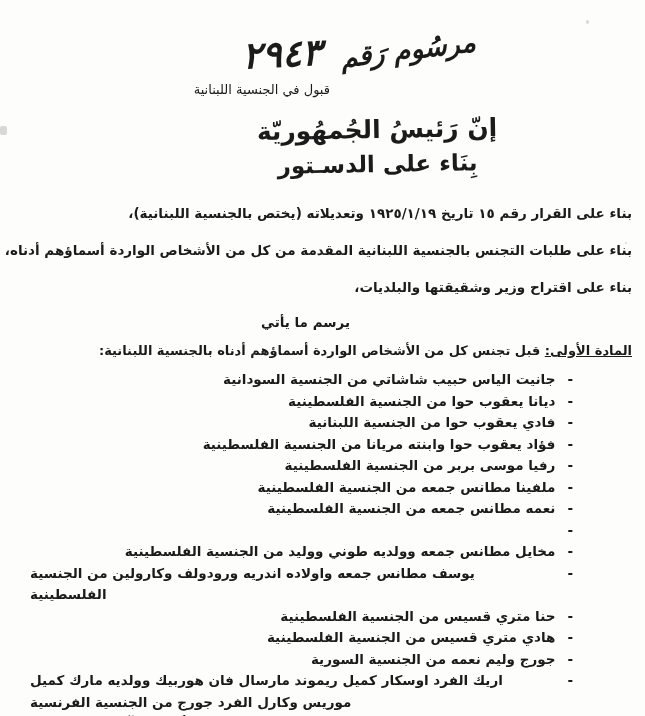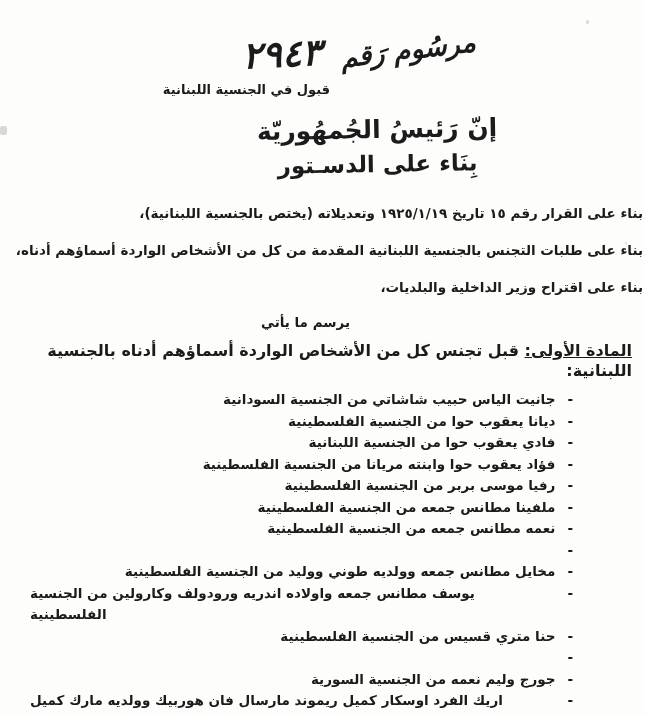--- a/index.html
+++ b/index.html
@@ -18,39 +18,39 @@
   .hand-title{
     margin:30px 170px 0 0;display:flex;align-items:center;gap:18px;
     width:max-content;transform:rotate(-2deg);
     font-weight:bold;font-style:italic;
   }
   .hand-words{font-size:27px;transform:rotate(-5deg);letter-spacing:1px;}
   .hand-number{font-size:37px;letter-spacing:15px;transform:rotate(-1deg);}
 
   .subject{
     margin:9px 315px 0 0;width:max-content;
-    font-size:13px;font-weight:bold;letter-spacing:.2px;
+    font-size:13px;font-weight:normal;letter-spacing:.2px;
   }
 
   .invocation{
     margin:16px 148px 0 0;width:max-content;text-align:center;
     font-weight:bold;transform:rotate(-1deg);
   }
   .inv-line1{font-size:25px;line-height:34px;letter-spacing:.5px;}
   .inv-line2{font-size:23px;line-height:30px;margin-top:2px;letter-spacing:1px;}
 
-  .preamble{margin:24px 2px 0 0;}
+  .preamble{margin:24px 13px 0 0;}
   .clause{margin:0 0 17px 0;font-size:13.5px;font-weight:bold;line-height:20px;}
 
   .enactment{
     margin:12px 295px 0 16px;width:max-content;
     font-size:13.5px;font-weight:bold;
   }
 
-  .article{margin:11px 13px 0 0;font-size:16px;font-weight:bold;line-height:20px;}
+  .article{margin:11px 13px 0 0;font-size:13px;font-weight:bold;line-height:20px;}
   .article-label{text-decoration:underline;}
 
   .names{list-style:none;margin:8px 30px 0 0;padding:0 42px 0 30px;}
   .name-row{
     display:flex;gap:12px;align-items:flex-start;
     font-size:13.5px;font-weight:bold;line-height:21.5px;
   }
   .dash{flex:0 0 auto;}
   .name-text{text-align:left;}
 </style>
@@ -74,21 +74,21 @@
     <div class="inv-line1">إنّ رَئيسُ الجُمهُوريّة</div>
     <div class="inv-line2">بِنَاء على الدسـتور</div>
   </div>
 
   <div class="preamble">
 
       <p class="clause">بناء على القرار رقم ١٥ تاريخ ١٩٢٥/١/١٩ وتعديلاته (يختص بالجنسية اللبنانية)،</p>
 
       <p class="clause">بناء على طلبات التجنس بالجنسية اللبنانية المقدمة من كل من الأشخاص الواردة أسماؤهم أدناه،</p>
 
-      <p class="clause">بناء على اقتراح وزير الداخلية والبلديات،</p>
+      <p class="clause">بناء على اقتراح وزير وشقيقتها والبلديات،</p>
     </div>
 
   <p class="enactment">يرسم ما يأتي</p>
 
   <p class="article">
     <span class="article-label">المادة الأولى:</span><span class="article-text"> قبل تجنس كل من الأشخاص الواردة أسماؤهم أدناه بالجنسية اللبنانية:</span>
   </p>
 
   <ul class="names">
 
@@ -141,20 +141,21 @@
         <span class="name-text">يوسف مطانس جمعه واولاده اندريه ورودولف وكارولين من الجنسية الفلسطينية</span>
       </li>
 
       <li class="name-row">
         <span class="dash">-</span>
         <span class="name-text">حنا متري قسيس من الجنسية الفلسطينية</span>
       </li>
 
       <li class="name-row">
         <span class="dash">-</span>
+        <span class="name-text">هادي متري قسيس من الجنسية الفلسطينية</span>
       </li>
 
       <li class="name-row">
         <span class="dash">-</span>
         <span class="name-text">جورج وليم نعمه من الجنسية السورية</span>
       </li>
 
       <li class="name-row">
         <span class="dash">-</span>
         <span class="name-text">اريك الفرد اوسكار كميل ريموند مارسال فان هوربيك وولديه مارك كميل موريس وكارل الفرد جورج من الجنسية الفرنسية</span>

